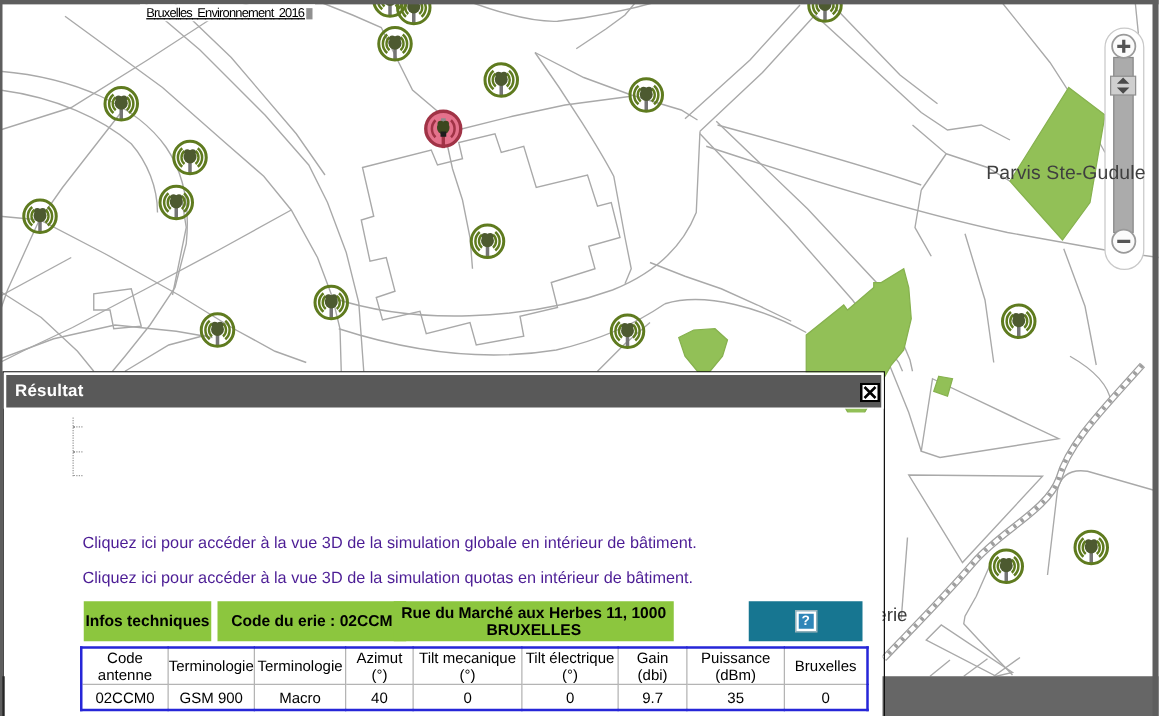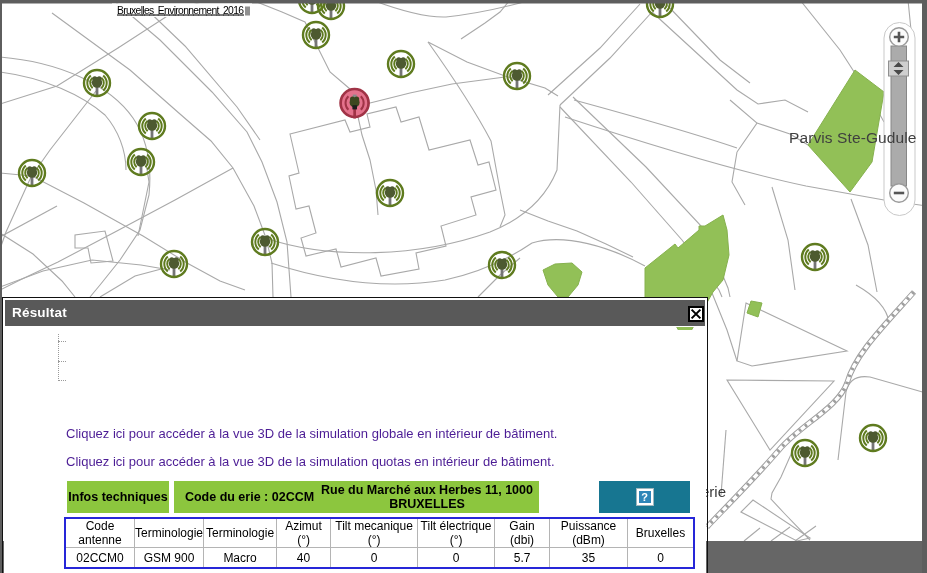--- a/index.html
+++ b/index.html
@@ -199,20 +199,20 @@
     <td style="width:77px">Puissance<br>(dBm)</td>
     <td style="width:65px">Bruxelles</td>
    </tr>
    <tr class="d">
     <td>02CCM0</td>
             <td>GSM 900</td>
             <td>Macro</td>
             <td>40</td>
             <td>0</td>
             <td>0</td>
-            <td>5.7</td>
+            <td>9.7</td>
             <td>35</td>
             <td>0</td>
    </tr>
   </tbody>
       </table>
  </div>
 </div>
 
 </body></html>

